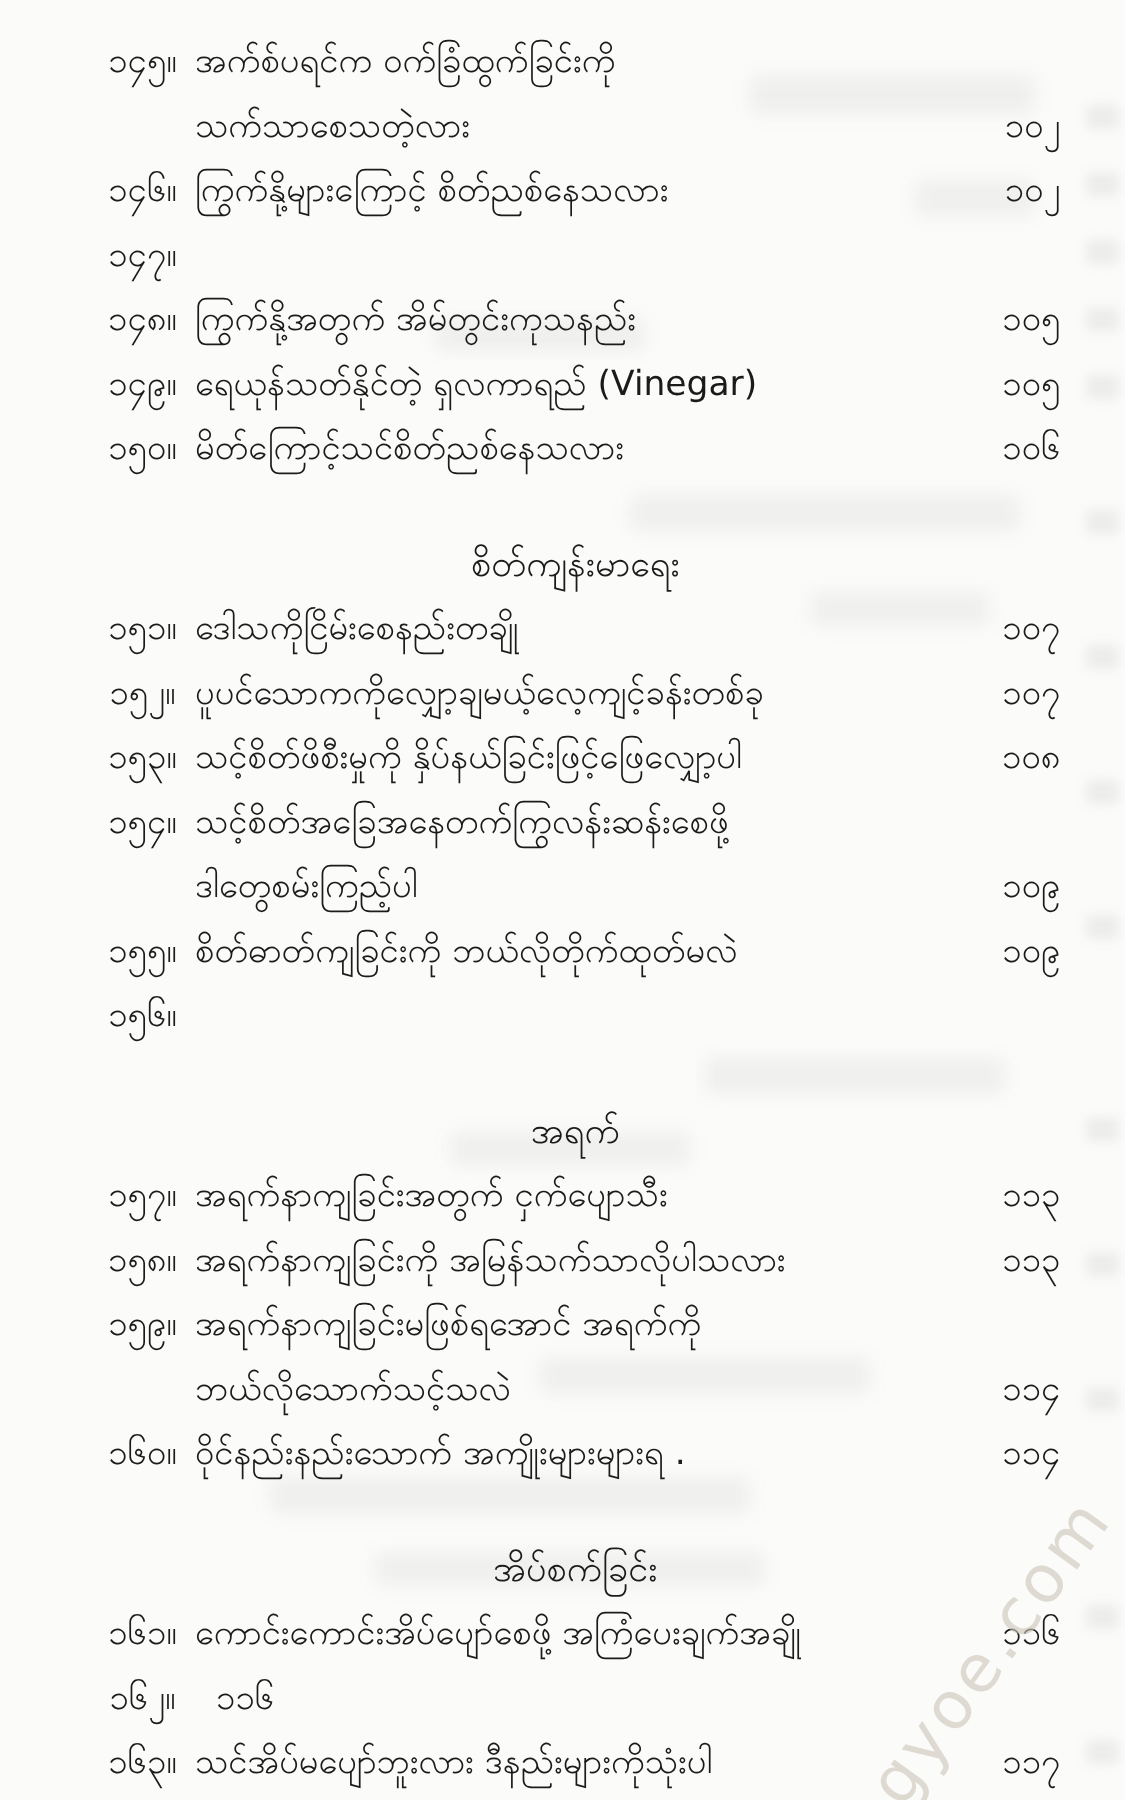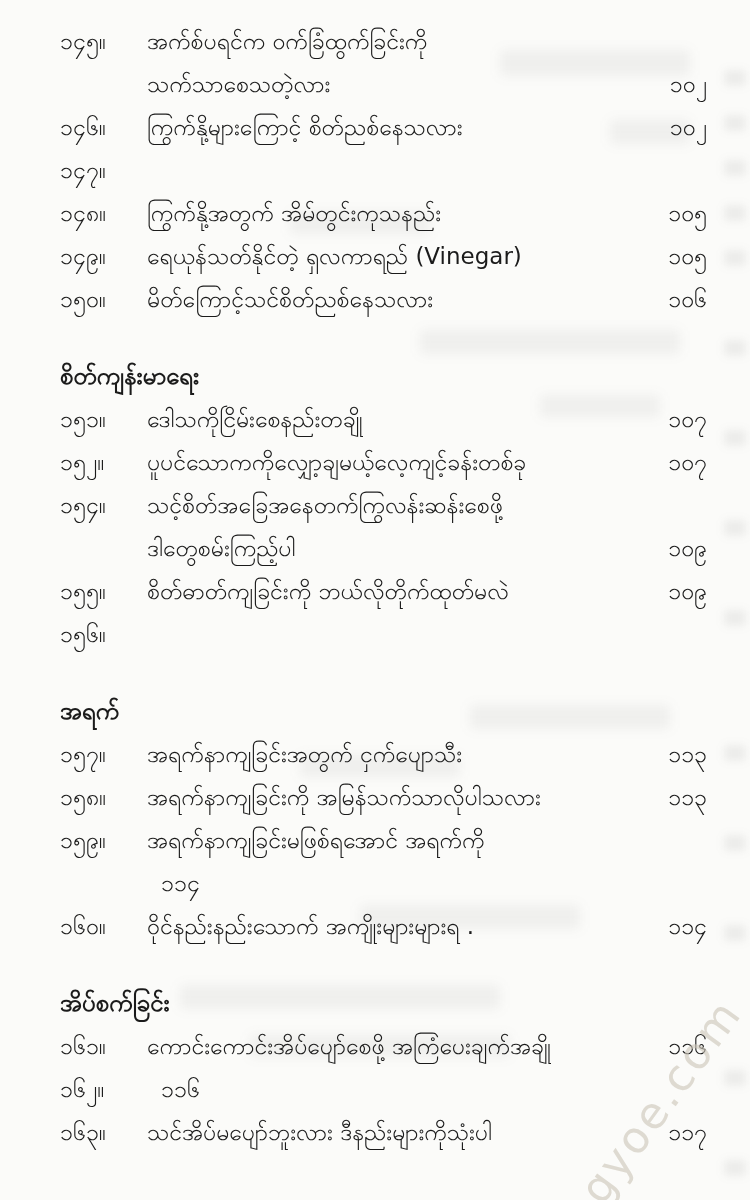--- a/index.html
+++ b/index.html
@@ -3,41 +3,42 @@
 <meta charset="utf-8">
 <style>
   html,body{margin:0;padding:0;background:#ffffff;}
   .page{
     position:relative;
     width:750px;height:1200px;
     background:#fbfbf9;
     overflow:hidden;
     font-family:"DejaVu Sans",sans-serif;
     color:#1b1b1b;
+    text-align:center;
   }
   
   .toc{
     position:absolute;
     left:60px;right:43px;top:20px;
   }
   .entry{display:flex;align-items:flex-start;}
   .num{
     flex:0 0 70px;width:70px;
     font-size:23px;line-height:43px;
     white-space:nowrap;
   }
-  .ebody{flex:1;min-width:0;margin-left:17px;}
+  .ebody{flex:1;min-width:0;}
   .eline{
     display:flex;justify-content:space-between;align-items:baseline;
     font-size:23px;line-height:43px;
   }
   .etext{white-space:nowrap;overflow:hidden;}
   .pg{margin-left:14px;white-space:nowrap;}
   .section-heading{
-    font-weight:bold;
+    font-weight:normal;
     font-size:24px;line-height:43px;
     margin:34px 0 0 0;
   }
   
   .sm{
     position:absolute;display:block;
     background:rgba(90,90,90,.07);
     filter:blur(6px);border-radius:4px;
   }
   .sme{
@@ -155,20 +156,29 @@
       <div class="entry">
         <span class="num">၁၅၂။</span>
         <div class="ebody">
           <div class="eline">
             <span class="etext">ပူပင်သောကကိုလျှော့ချမယ့်လေ့ကျင့်ခန်းတစ်ခု</span>
             <span class="pg">၁၀၇</span>
           </div>
         </div>
       </div>
       <div class="entry">
+        <span class="num">၁၅၃။</span>
+        <div class="ebody">
+          <div class="eline">
+            <span class="etext">သင့်စိတ်ဖိစီးမှုကို နှိပ်နယ်ခြင်းဖြင့်ဖြေလျှော့ပါ</span>
+            <span class="pg">၁၀၈</span>
+          </div>
+        </div>
+      </div>
+      <div class="entry">
         <span class="num">၁၅၄။</span>
         <div class="ebody">
           <div class="eline">
             <span class="etext">သင့်စိတ်အခြေအနေတက်ကြွလန်းဆန်းစေဖို့</span>
           </div>
           <div class="eline">
             <span class="etext">ဒါတွေစမ်းကြည့်ပါ</span>
             <span class="pg">၁၀၉</span>
           </div>
         </div>
@@ -204,20 +214,21 @@
           </div>
         </div>
       </div>
       <div class="entry">
         <span class="num">၁၅၉။</span>
         <div class="ebody">
           <div class="eline">
             <span class="etext">အရက်နာကျခြင်းမဖြစ်ရအောင် အရက်ကို</span>
           </div>
           <div class="eline">
+            <span class="etext">ဘယ်လိုသောက်သင့်သလဲ</span>
             <span class="pg">၁၁၄</span>
           </div>
         </div>
       </div>
       <div class="entry">
         <span class="num">၁၆၀။</span>
         <div class="ebody">
           <div class="eline">
             <span class="etext">ဝိုင်နည်းနည်းသောက် အကျိုးများများရ .</span>
             <span class="pg">၁၁၄</span>

